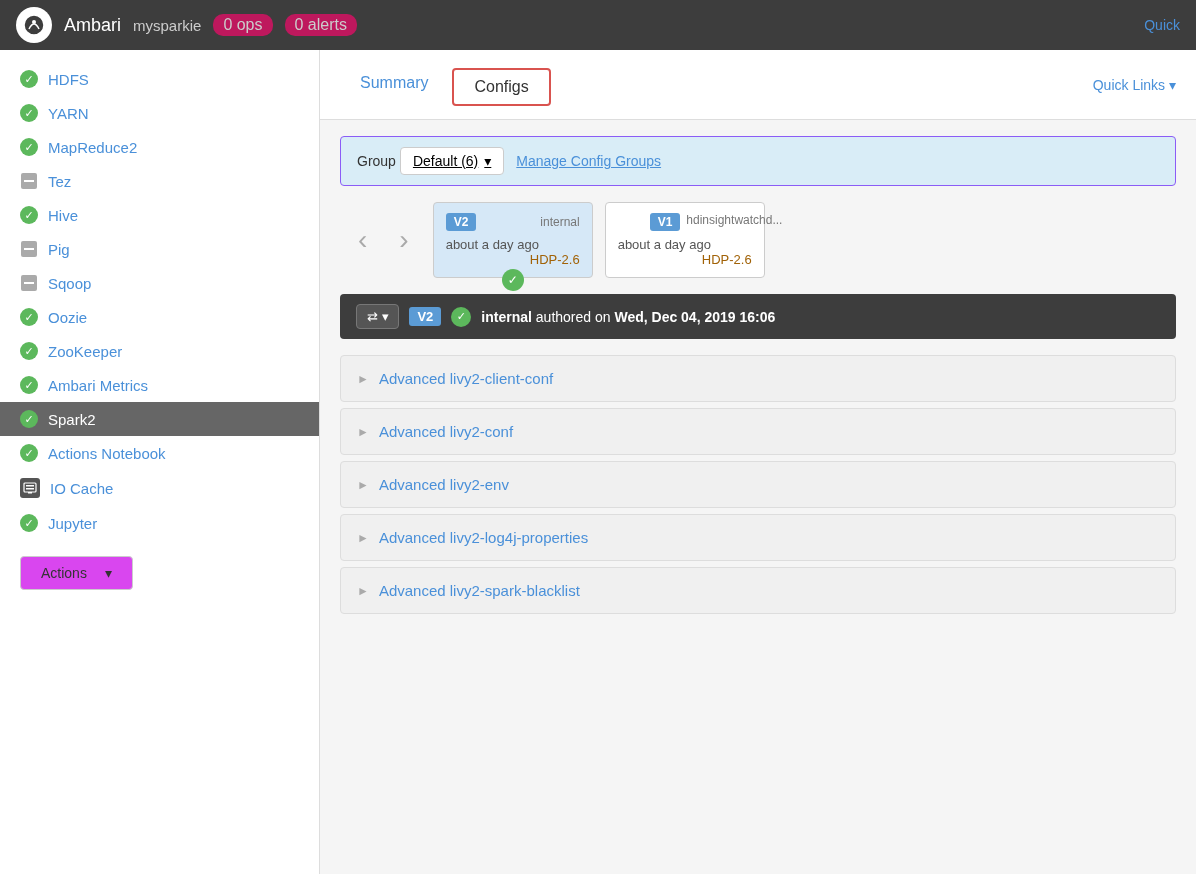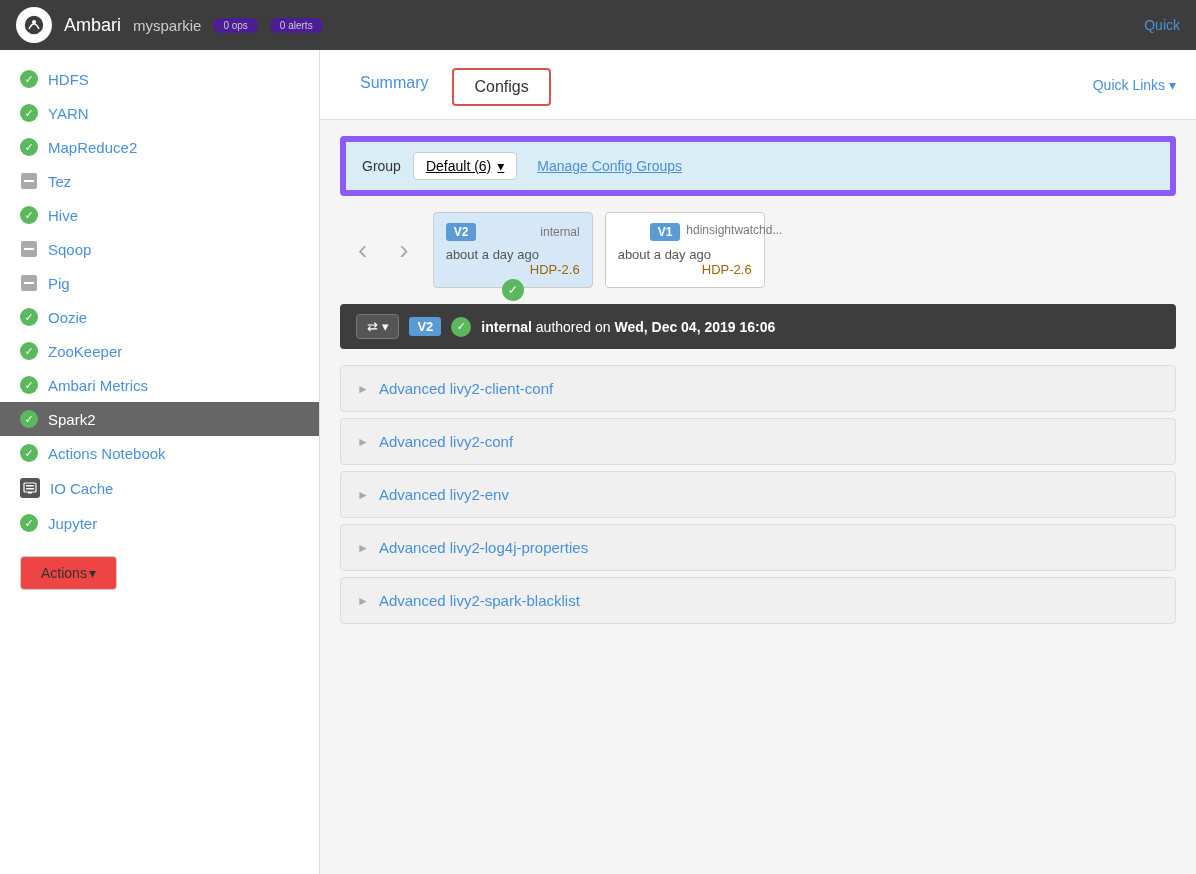--- a/index.html
+++ b/index.html
@@ -24,25 +24,25 @@
     .topnav-appname {
       color: #fff;
       font-size: 18px;
       font-weight: 300;
     }
     .topnav-cluster {
       color: #ccc;
       font-size: 15px;
     }
     .topnav-badge {
-      background: #4c1d95;
+      background: #be185d;
       color: #ccc;
       border-radius: 10px;
       padding: 2px 10px;
-      font-size: 10px;
+      font-size: 16px;
     }
     .topnav-right {
       margin-left: auto;
       color: #4a90d9;
       font-size: 14px;
     }
 
     
     .main-layout {
       display: flex;
@@ -94,27 +94,27 @@
       border-radius: 3px;
       display: flex; align-items: center; justify-content: center;
       font-size: 11px; color: #fff;
       flex-shrink: 0;
     }
 
     .sidebar-actions {
       padding: 16px 20px;
     }
     .actions-btn {
-      background: #ef4444;
+      background: #d946ef;
       border: 1px solid #ccc;
       border-radius: 4px;
       padding: 8px 20px;
       font-size: 14px;
       cursor: pointer;
-      display: flex; align-items: center; gap: 2px;
+      display: flex; align-items: center; gap: 18px;
       color: #333;
     }
 
     
     .content {
       flex: 1;
       overflow-y: auto;
       padding: 0;
       background: #f5f5f5;
     }
@@ -155,26 +155,26 @@
     }
 
     
     .config-area {
       padding: 16px 20px;
     }
 
     
     .group-bar {
       background: #d9edf7;
-      border: 6px solid #8b5cf6;
+      border: 1px solid #8b5cf6;
       border-radius: 4px;
       padding: 10px 16px;
       display: flex;
       align-items: center;
-      gap: 12px;
+      gap: 4px;
       margin-bottom: 16px;
     }
     .group-label { font-size: 14px; color: #333; }
     .group-select {
       border: 1px solid #ccc;
       border-radius: 4px;
       background: #fff;
       padding: 5px 12px;
       font-size: 14px;
       display: flex; align-items: center; gap: 6px;
@@ -372,31 +372,31 @@
       <span class="sidebar-label">Hive</span>
     </div>
 
     <div class="sidebar-item">
       <span class="status-none">
         <svg width="18" height="18" viewBox="0 0 18 18">
             <rect x="1" y="1" width="16" height="16" rx="2" fill="#aaa"></rect>
             <rect x="4" y="8" width="10" height="2" fill="#fff"></rect>
           </svg>
       </span>
-      <span class="sidebar-label">Sqoop</span>
+      <span class="sidebar-label">Pig</span>
     </div>
 
     <div class="sidebar-item">
       <span class="status-none">
         <svg width="18" height="18" viewBox="0 0 18 18">
             <rect x="1" y="1" width="16" height="16" rx="2" fill="#aaa"></rect>
             <rect x="4" y="8" width="10" height="2" fill="#fff"></rect>
           </svg>
       </span>
-      <span class="sidebar-label">Pig</span>
+      <span class="sidebar-label">Sqoop</span>
     </div>
 
     <div class="sidebar-item">
       <span class="status-icon status-green">✓</span>
       <span class="sidebar-label">Oozie</span>
     </div>
 
     <div class="sidebar-item">
       <span class="status-icon status-green">✓</span>
       <span class="sidebar-label">ZooKeeper</span>

